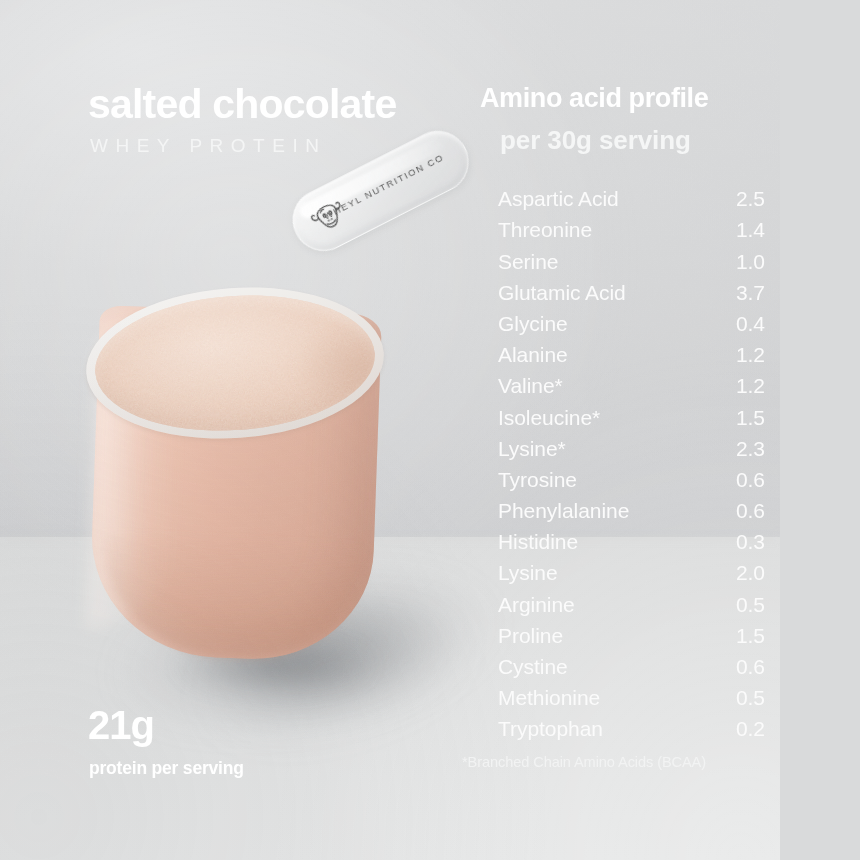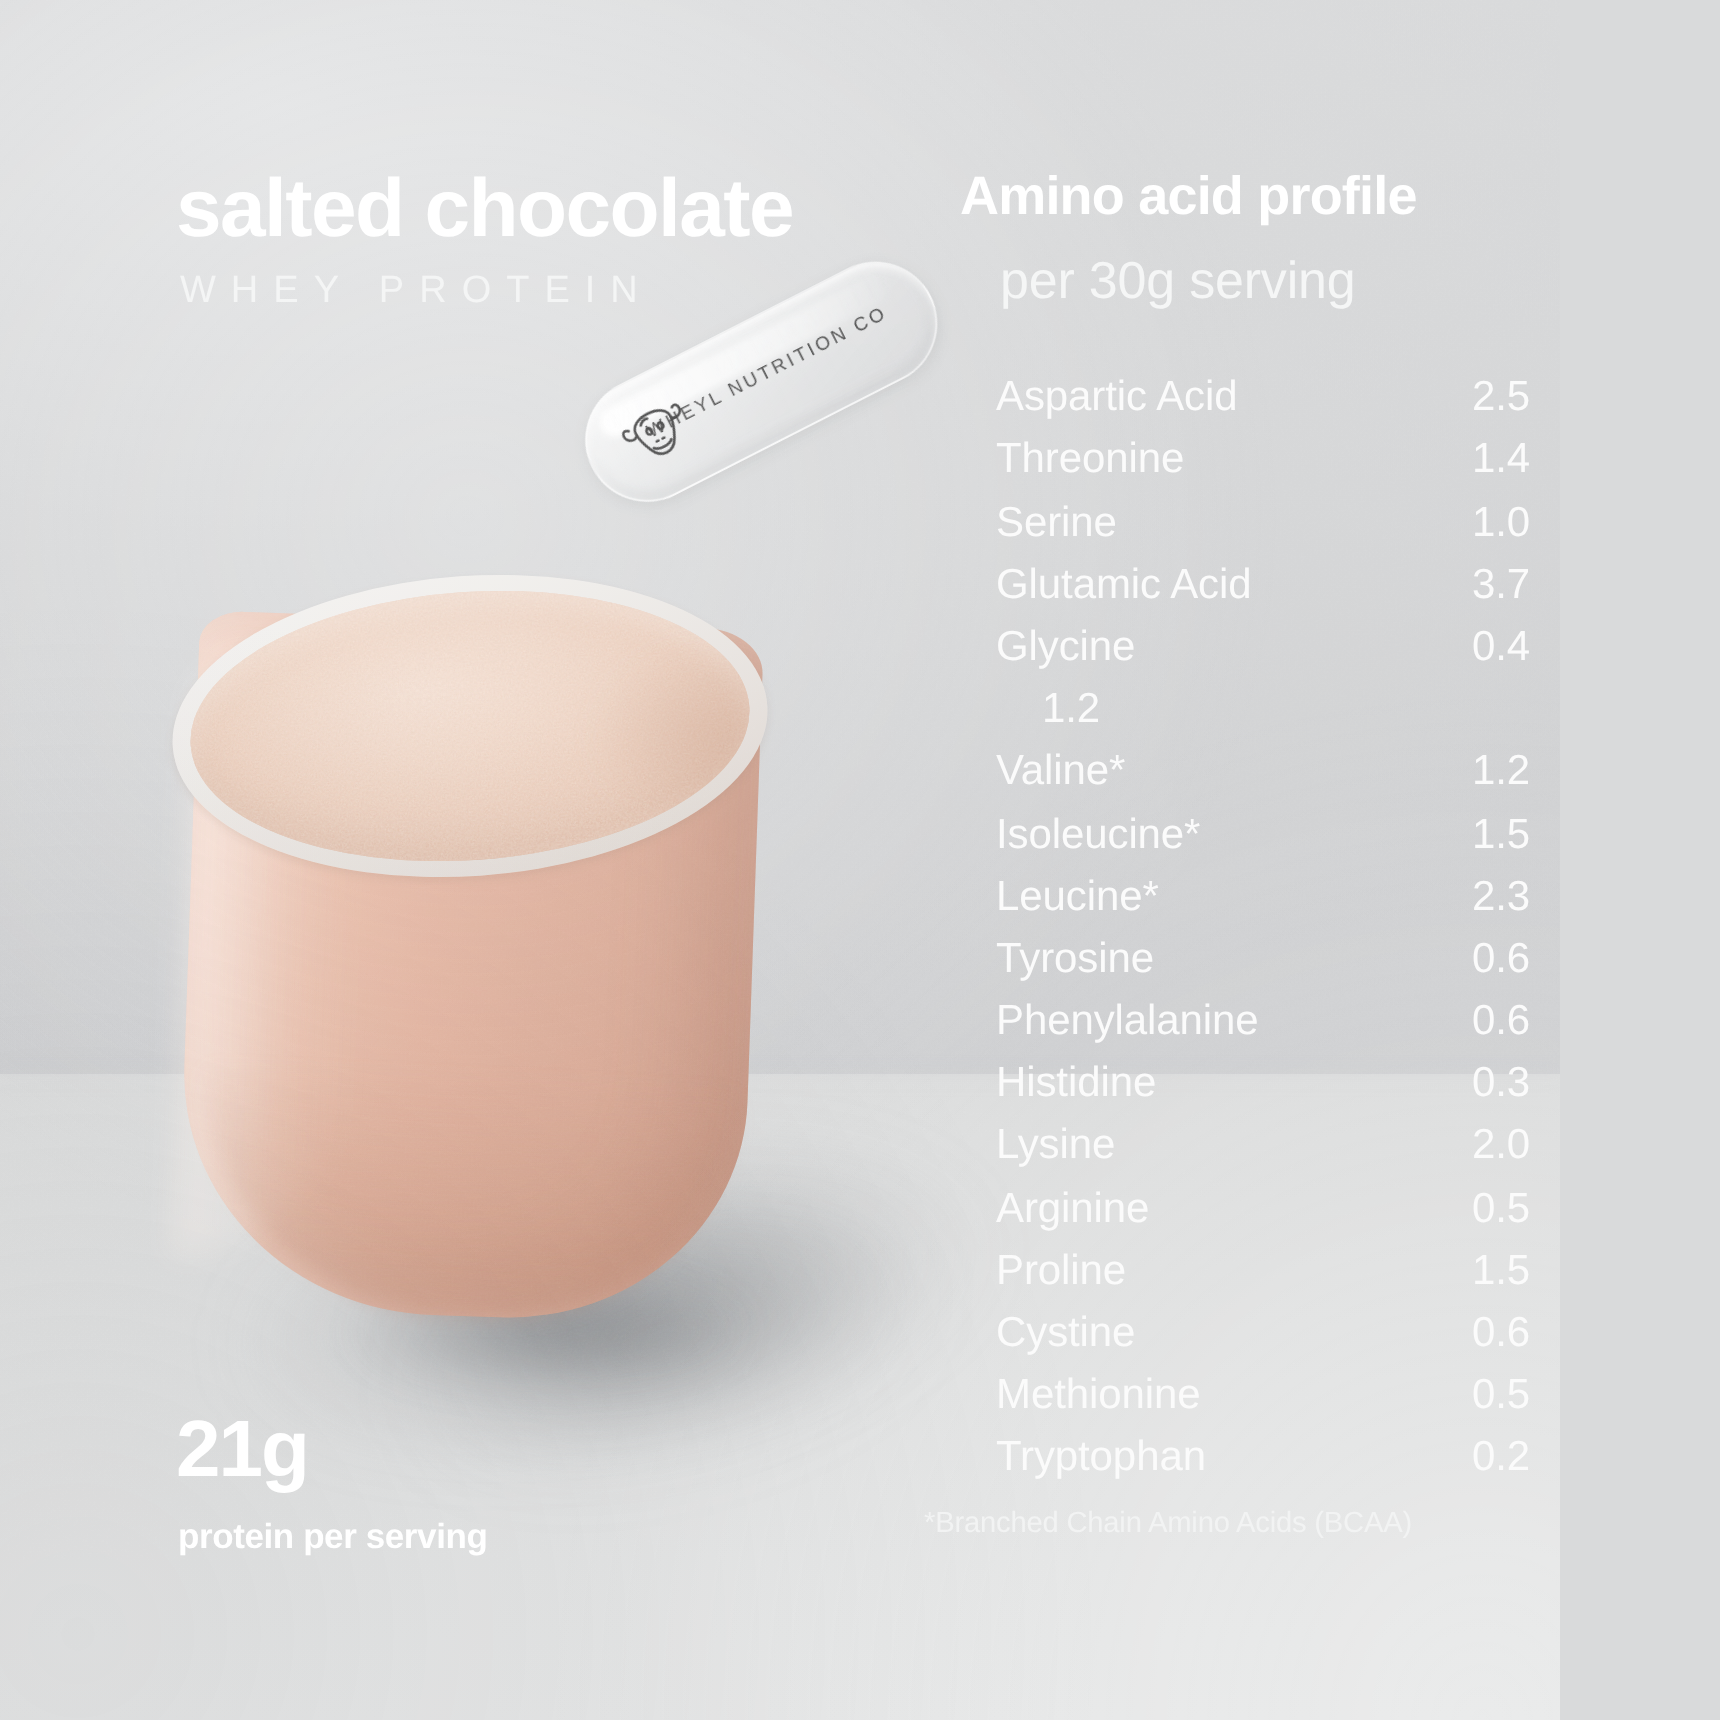--- a/index.html
+++ b/index.html
@@ -195,21 +195,21 @@
 
   .panel { position:absolute; left:470px; top:0; width:390px; height:860px; }
 
   .panel-ttl {
     position:absolute; left:10px; top:85px;
     font-size:27px; font-weight:700; color:#fff;
     letter-spacing:-0.4px; line-height:1;
   }
   .panel-sub {
     position:absolute; left:30px; top:127px;
-    font-size:26px; font-weight:400; color:#f5f6f6;
+    font-size:26px; font-weight:700; color:#f5f6f6;
     letter-spacing:-0.1px; line-height:1;
   }
 
   .aa-list {
     position:absolute; left:28px; top:180px;
     width:300px;
   }
   .aa-row {
     display:flex; align-items:flex-end;
     height:31.2px;
@@ -328,32 +328,33 @@
         </div>
         <div class="aa-row">
           <span class="aa-name">Glutamic Acid</span>
           <span class="aa-val">3.7</span>
         </div>
         <div class="aa-row">
           <span class="aa-name">Glycine</span>
           <span class="aa-val">0.4</span>
         </div>
         <div class="aa-row">
+          <span class="aa-name">Alanine</span>
           <span class="aa-val">1.2</span>
         </div>
         <div class="aa-row">
           <span class="aa-name">Valine*</span>
           <span class="aa-val">1.2</span>
         </div>
         <div class="aa-row">
           <span class="aa-name">Isoleucine*</span>
           <span class="aa-val">1.5</span>
         </div>
         <div class="aa-row">
-          <span class="aa-name">Leucine*</span>
+          <span class="aa-name">Lysine*</span>
           <span class="aa-val">2.3</span>
         </div>
         <div class="aa-row">
           <span class="aa-name">Tyrosine</span>
           <span class="aa-val">0.6</span>
         </div>
         <div class="aa-row">
           <span class="aa-name">Phenylalanine</span>
           <span class="aa-val">0.6</span>
         </div>

